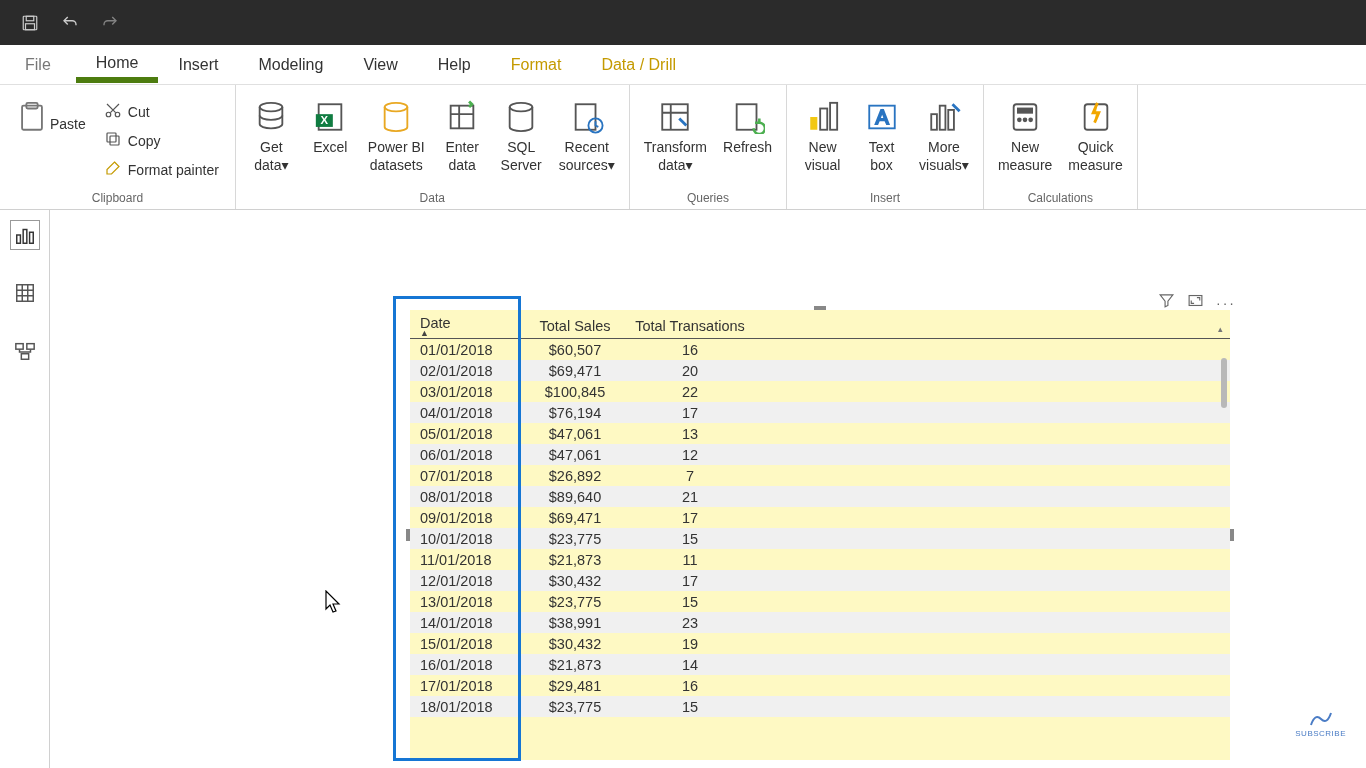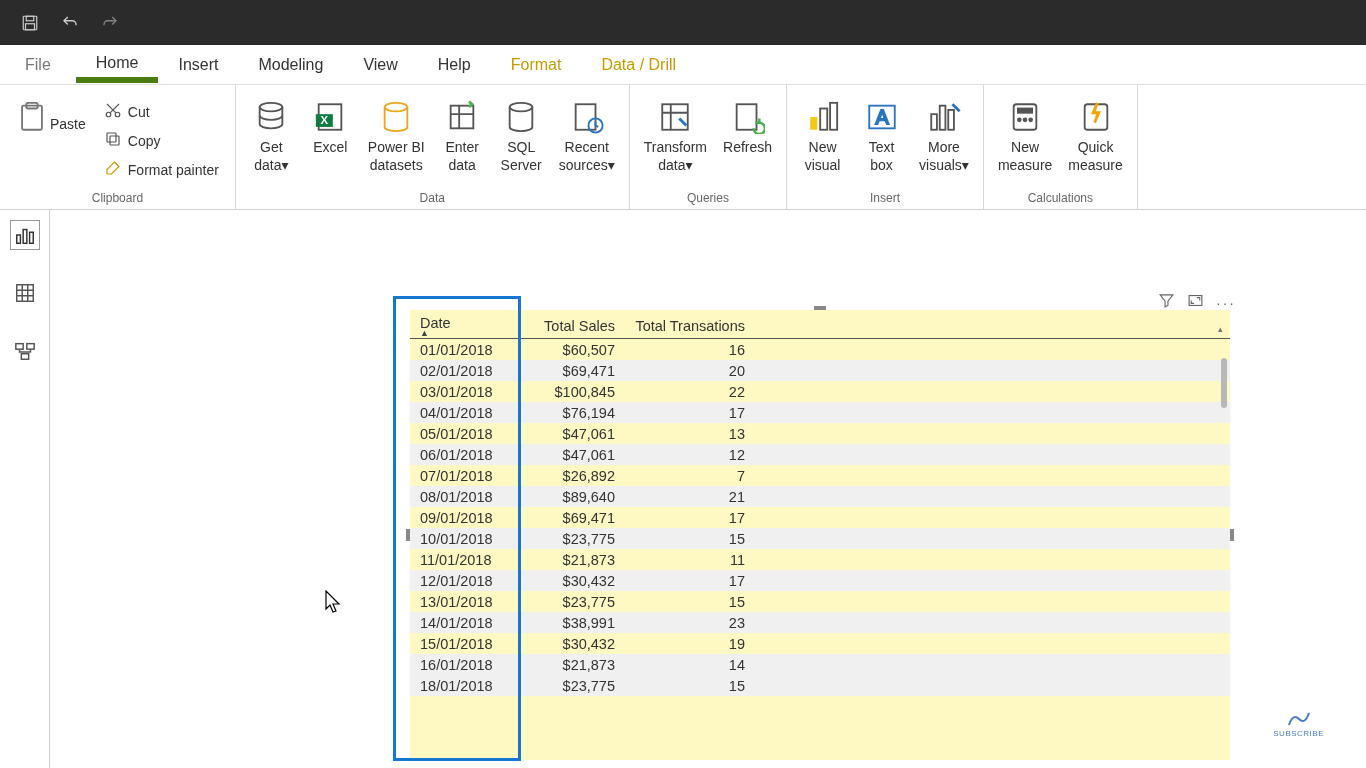--- a/index.html
+++ b/index.html
@@ -45,34 +45,34 @@
   .handle.top { left: 50%; top: -4px; transform: translateX(-50%); width:12px; height:4px; }
   .handle.left { left: -4px; top: 50%; transform: translateY(-50%); width:4px; height:12px;}
   .handle.right { right: -4px; top: 50%; transform: translateY(-50%); width:4px; height:12px;}
   
   .table-scroll { position:absolute; right:2px; top:14px; bottom:0; width:10px; }
   .scroll-thumb { position:absolute; top:34px; width:6px; height:50px; background:#b8b8b8; border-radius:3px; right:1px;}
   .scroll-arrow { position:absolute; width:10px; height:10px; font-size:9px; color:#777; right:0; }
   
   .data-table { width: 100%; border-collapse: collapse; font-size: 14.5px; }
   .data-table th { text-align: left; padding: 5px 10px 2px 10px; font-weight: normal; color: #333; border-bottom: 1.5px solid #555; white-space: nowrap; }
-  .data-table th.num, .data-table td.num { text-align: right; }
+  .data-table th.num, .data-table td.num { text-align: center; }
   .data-table th .sort-arrow { font-size: 9px; display: block; color: #444; line-height: 0.6; }
   .data-table td { padding: 2.5px 10px; color: #333; white-space: nowrap; }
   .data-table tr.alt td { background: #f0f0f0; }
   
   .col-date { width: 115px; }
   .col-sales { width: 100px; }
   .col-trans { width: 130px; }
   
   .highlight-box { position: absolute; border: 3px solid #1576d4; pointer-events: none; z-index: 5; }
   
   .cursor { position: absolute; top: 380px; left: 275px; font-size: 18px; color: #000; pointer-events:none; z-index:10; }
   
-  .subscribe-badge { position:absolute; bottom:30px; right:42px; text-align:center; color:#4a7cc5; font-size:8px; letter-spacing:0.5px;}
+  .subscribe-badge { position:absolute; bottom:30px; right:20px; text-align:center; color:#4a7cc5; font-size:8px; letter-spacing:0.5px;}
   .subscribe-badge svg { display:block; margin:0 auto 2px;}
 </style>
 </head>
 <body>
 
 <div class="titlebar">
   <div class="titlebar-left">
     <span class="titlebar-icon">
       <svg width="18" height="18" viewBox="0 0 24 24" fill="none" stroke="#ccc" stroke-width="1.6">
           <rect x="3" y="3" width="18" height="18" rx="1"></rect>
@@ -446,20 +446,26 @@
               <td class="col-sales num">$30,432</td>
               <td class="col-trans num">19</td>
               <td></td>
             </tr>
             <tr class="alt">
               <td class="col-date">16/01/2018</td>
               <td class="col-sales num">$21,873</td>
               <td class="col-trans num">14</td>
               <td></td>
             </tr>
+            <tr>
+              <td class="col-date">17/01/2018</td>
+              <td class="col-sales num">$29,481</td>
+              <td class="col-trans num">16</td>
+              <td></td>
+            </tr>
             <tr class="alt">
               <td class="col-date">18/01/2018</td>
               <td class="col-sales num">$23,775</td>
               <td class="col-trans num">15</td>
               <td></td>
             </tr>
           </tbody>
       </table>
 
       <div class="table-scroll">

